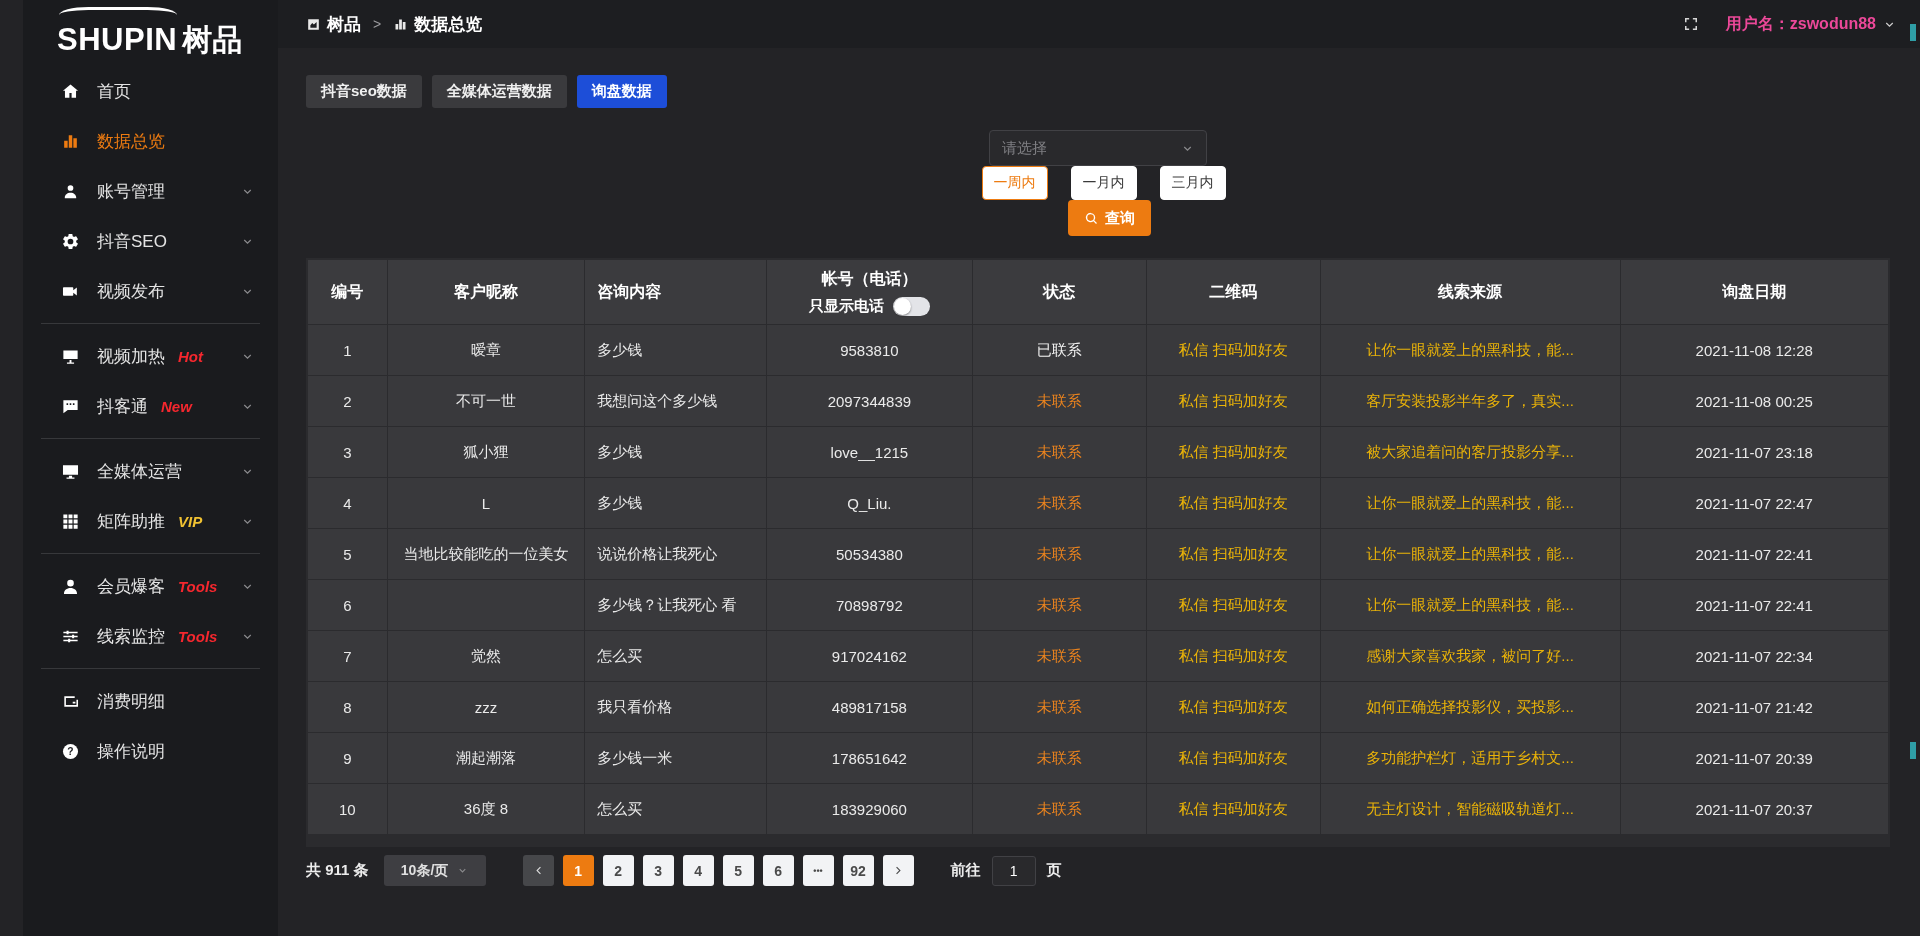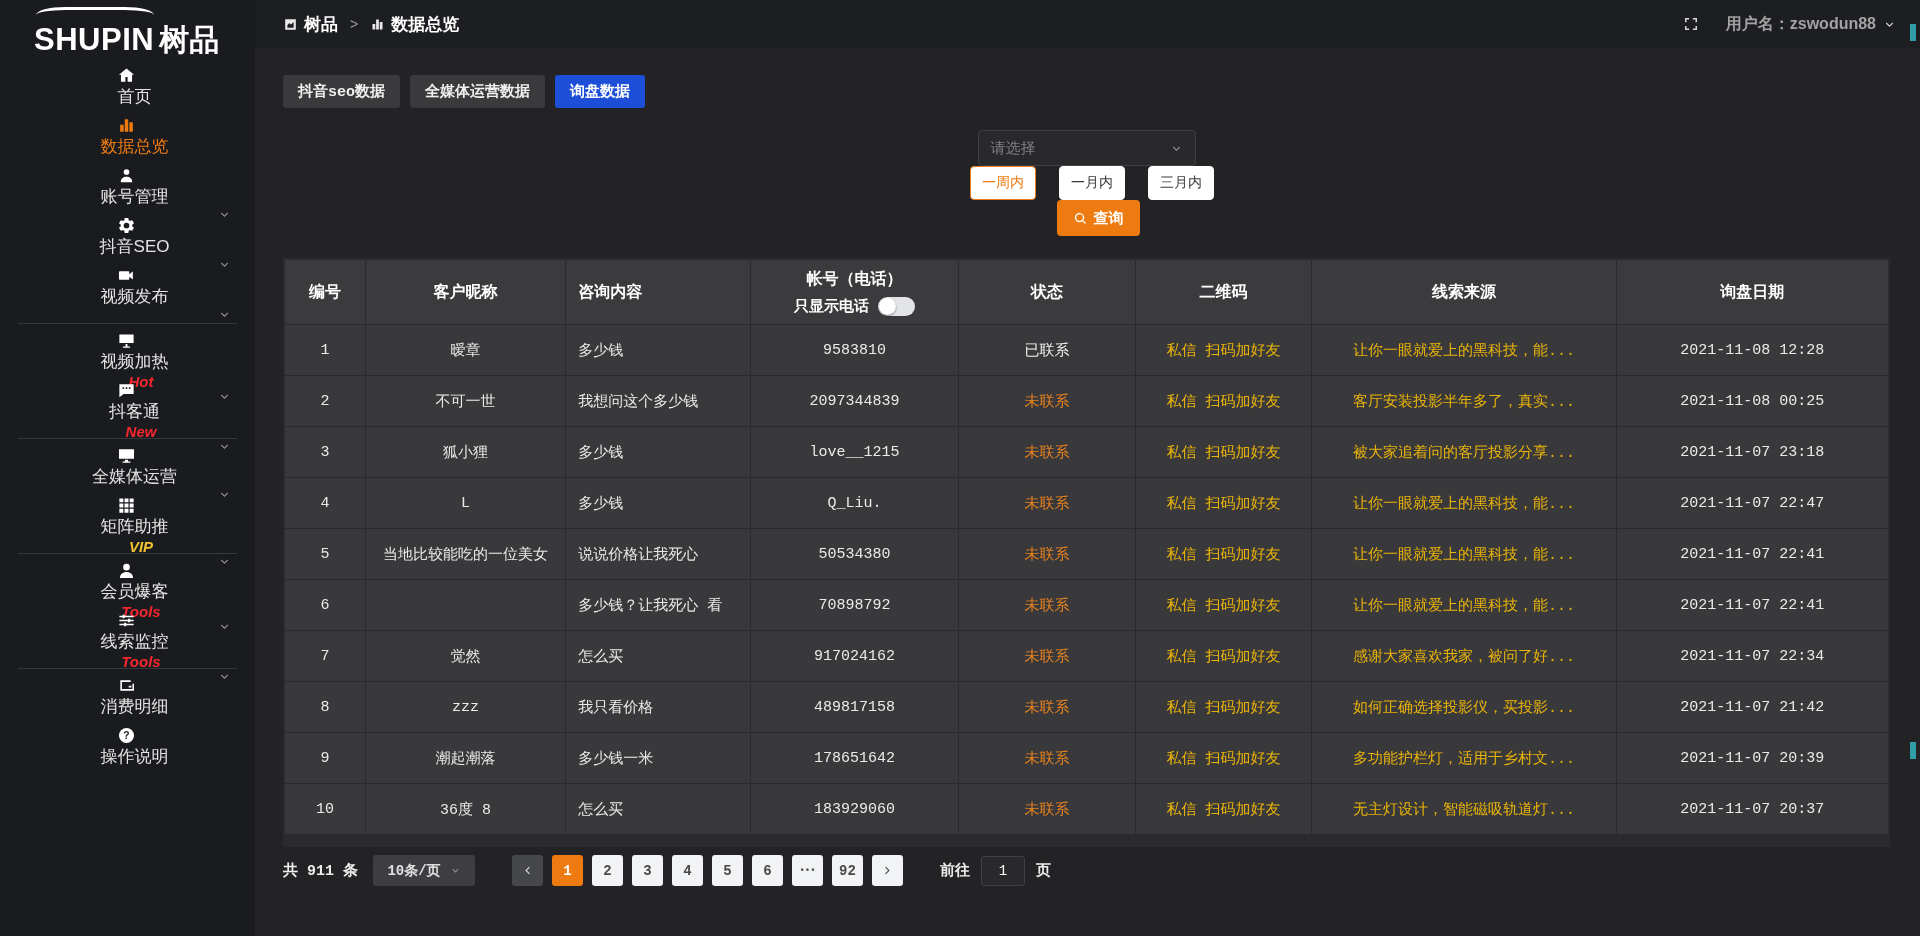--- a/index.html
+++ b/index.html
@@ -1,47 +1,47 @@
 <!DOCTYPE html>
 <html><head>
 <meta charset="utf-8">
 <style>
   * { box-sizing: border-box; margin: 0; padding: 0; }
   html,body { width:1920px; height:936px; overflow:hidden; }
   body { font-family:"Liberation Sans","DejaVu Sans",sans-serif; background:#232326; color:#e8e8e8; position:relative; }
   .app { display:flex; width:100%; height:100%; }
 
   
-  .sidebar { width:255px; flex-shrink:0; background:#1a1b1e; height:100%; }
+  .sidebar { width:255px; flex-shrink:0; background:#1a1b1e; height:100%;margin-left:23px; }
   .logo { position:relative; padding:20px 0 8px 34px; height:64px; cursor:pointer; }
   .logo-arc { position:absolute; top:7px; left:36px; width:118px; height:16px; border-top:3px solid #fff; border-radius:50% / 100%; }
   .logo-en { font-size:31px; font-weight:800; letter-spacing:.5px; color:#fff; }
   .logo-cn { font-size:30px; font-weight:700; color:#fff; margin-left:5px; }
   .menu { padding-top:2px; }
-  .menu-item { height:50px; display:flex; align-items:center; padding:0 24px 0 38px; font-size:17px; color:#e4e4e4; cursor:pointer;flex-direction:column; }
+  .menu-item { height:50px; display:flex; align-items:center; padding:0 24px 0 38px; font-size:17px; color:#e4e4e4; cursor:pointer; }
   .menu-item .mi { width:19px; height:19px; margin-right:17px; color:#fff; flex-shrink:0; }
   .menu-item.active, .menu-item.active .mi { color:#ED7B11; }
   .mi svg, .ic svg { width:100%; height:100%; fill:currentColor; display:block; }
   .badge { margin-left:13px; font-style:italic; font-weight:bold; font-size:15px; }
   .chev { margin-left:auto; width:13px; height:13px; color:#8b8b8e; }
   .chev svg { width:100%; height:100%; display:block; }
   .menu-divider { height:1px; background:#37383b; margin:7px 18px; }
 
   
   .main { flex:1; display:flex; flex-direction:column; min-width:0; }
   .topbar { height:48px; background:#1d1e21; display:flex; align-items:center; justify-content:space-between; padding:0 24px 0 28px; flex-shrink:0; }
   .breadcrumb { display:flex; align-items:center; font-size:17px; font-weight:bold; color:#fff; }
   .bc-ic { width:15px; height:15px; color:#e9e9e9; margin-right:6px; }
   .bc-sep { color:#9c9c9f; font-size:14px; margin:0 12px; font-weight:normal; }
   .topbar-right { display:flex; align-items:center; gap:26px; }
   .fs { width:18px; height:18px; color:#d6d6d6; cursor:pointer; }
-  .user { display:flex; align-items:center; font-size:16px; font-weight:bold; color:#a3a3a3; cursor:pointer; }
+  .user { display:flex; align-items:center; font-size:16px; font-weight:bold; color:#ec4899; cursor:pointer; }
   .user .chev { margin-left:7px; color:#cfcfcf; }
 
-  .content { flex:1; padding:27px 30px 0 28px;font-family:Liberation Mono, monospace; }
+  .content { flex:1; padding:27px 30px 0 28px; }
 
   
   .tabs { display:flex; gap:10px; }
   .tab { height:33px; padding:0 15px; background:#3a3a3d; color:#f0f0f0; font-size:15px; font-weight:bold; border:none; border-radius:3px; cursor:pointer; font-family:inherit; }
   .tab.active { background:#1d4ed8; color:#fff; }
 
   
   .filters { margin-top:22px; display:flex; align-items:center;flex-direction:column; }
   .sel { width:218px; height:36px; background:#29292c; border:1px solid #414145; border-radius:4px; display:flex; align-items:center; justify-content:space-between; padding:0 12px; cursor:pointer; }
   .sel-ph { color:#7e7e82; font-size:15px; }

